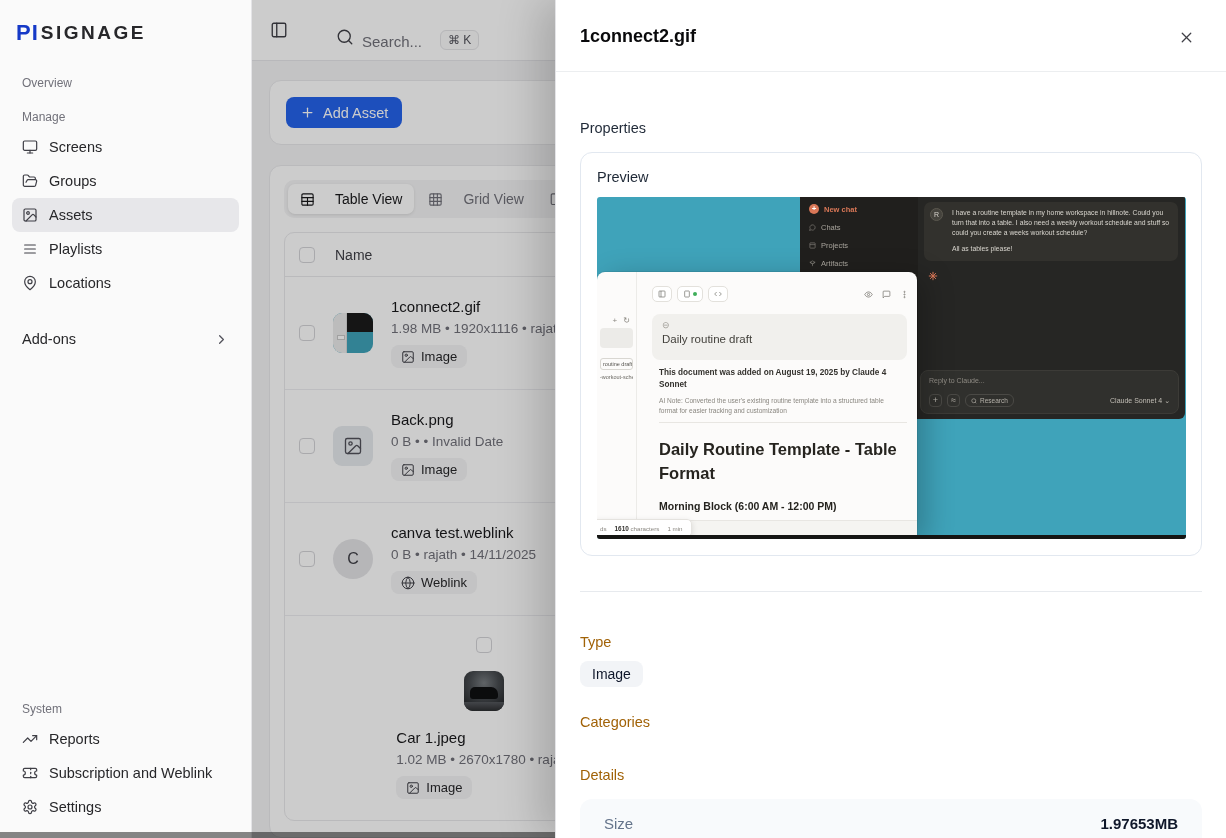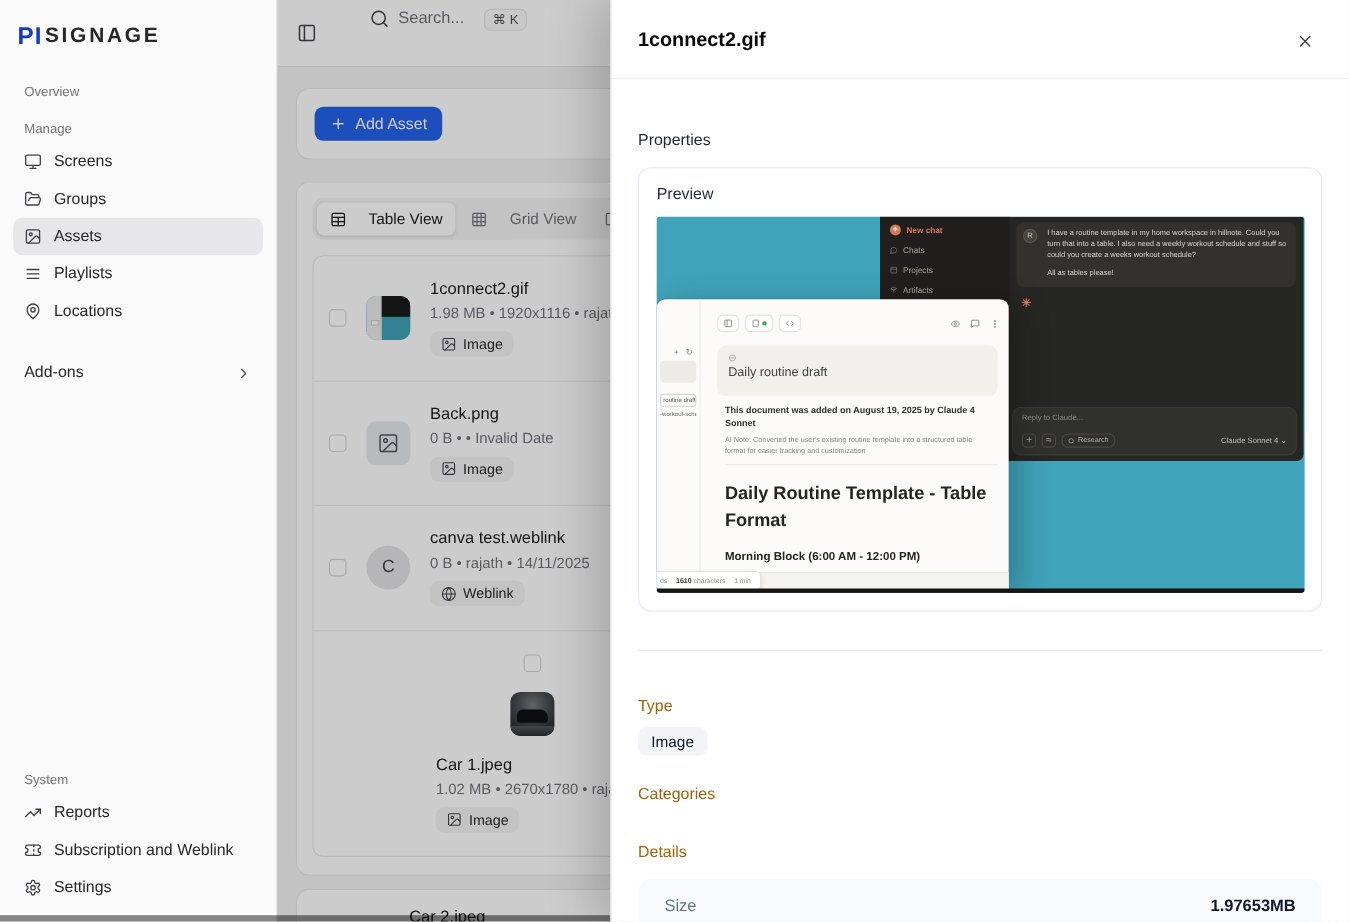--- a/index.html
+++ b/index.html
@@ -19,21 +19,21 @@
   .side-item svg { width:16px; height:16px; stroke:#3f3f46; fill:none; stroke-width:1.8; stroke-linecap:round; stroke-linejoin:round; flex:none; }
   .addons { display:flex; align-items:center; justify-content:space-between; margin:22px 12px 0 12px; padding:0 10px; height:34px; font-size:14.5px; color:#27272a; cursor:pointer; }
   .addons svg { width:15px; height:15px; stroke:#52525b; fill:none; stroke-width:2; stroke-linecap:round; stroke-linejoin:round; }
   .side-bottom { position:absolute; left:12px; right:12px; bottom:14px; }
 
   
   .main { position:absolute; left:252px; top:0; width:303px; height:838px; background:#f4f4f5; overflow:hidden; z-index:10; }
   .topbar { position:relative; height:61px; background:#fff; border-bottom:1px solid #e7e7ea; }
   .panel-toggle { position:absolute; left:18px; top:21px; width:20px; height:20px; cursor:pointer; }
   .panel-toggle svg, .search-icon svg { width:18px; height:18px; stroke:#3f3f46; fill:none; stroke-width:1.8; stroke-linecap:round; stroke-linejoin:round; }
-  .searchbox { position:absolute; left:84px; top:8px; display:flex; align-items:flex-start; gap:8px; cursor:pointer; }
+  .searchbox { position:absolute; left:84px; top:28px; display:flex; align-items:flex-end; gap:8px; cursor:pointer; }
   .search-text { font-size:15px; color:#71717a; }
   .kbd { margin-left:10px; border:1px solid #e4e4e7; background:#fafafa; border-radius:6px; padding:2px 7px; font-size:12px; color:#52525b; }
   .card { background:#fff; border:1px solid #e9e9ec; border-radius:12px; width:360px; margin-left:17px; }
   .card-actions { margin-top:19px; padding:16px; }
   .btn-primary { display:inline-flex; align-items:center; gap:8px; background:#2563eb; color:#fff; font-size:14.5px; font-weight:500; border:none; border-radius:8px; height:31px; padding:0 14px; cursor:pointer; }
   .btn-primary svg { width:15px; height:15px; stroke:#fff; fill:none; stroke-width:2; stroke-linecap:round; }
   .card-table { margin-top:20px; padding:14px; padding-bottom:16px; }
   .segmented { display:inline-flex; align-items:center; background:#f4f4f5; border-radius:10px; padding:4px; gap:2px; width:340px; }
   .seg-tab { display:inline-flex; align-items:center; gap:20px; height:30px; padding:0 12px; border-radius:7px; font-size:14px; color:#71717a; cursor:pointer; white-space:nowrap; }
   .seg-tab.active { background:#fff; color:#18181b; font-weight:500; box-shadow:0 1px 3px rgba(0,0,0,.1); }
@@ -276,20 +276,24 @@
           <span>Grid View</span>
         </div>
         <div class="seg-tab">
           <svg viewBox="0 0 24 24">
               <path d="M20 20a2 2 0 0 0 2-2V8a2 2 0 0 0-2-2h-7.9a2 2 0 0 1-1.69-.9L9.6 3.9A2 2 0 0 0 7.93 3H4a2 2 0 0 0-2 2v13a2 2 0 0 0 2 2Z"></path>
             </svg>
         </div>
       </div>
 
       <div class="table-wrap">
+        <div class="thead">
+          <div class="checkbox"></div>
+          <span>Name</span>
+        </div>
 
         <div class="trow">
           <div class="checkbox"></div>
           <div class="thumb thumb-gif">
             <div class="t-left"></div>
             <div class="t-dark"></div>
             <div class="t-chip"></div>
           </div>
           <div>
             <div class="rtitle">1connect2.gif</div>

